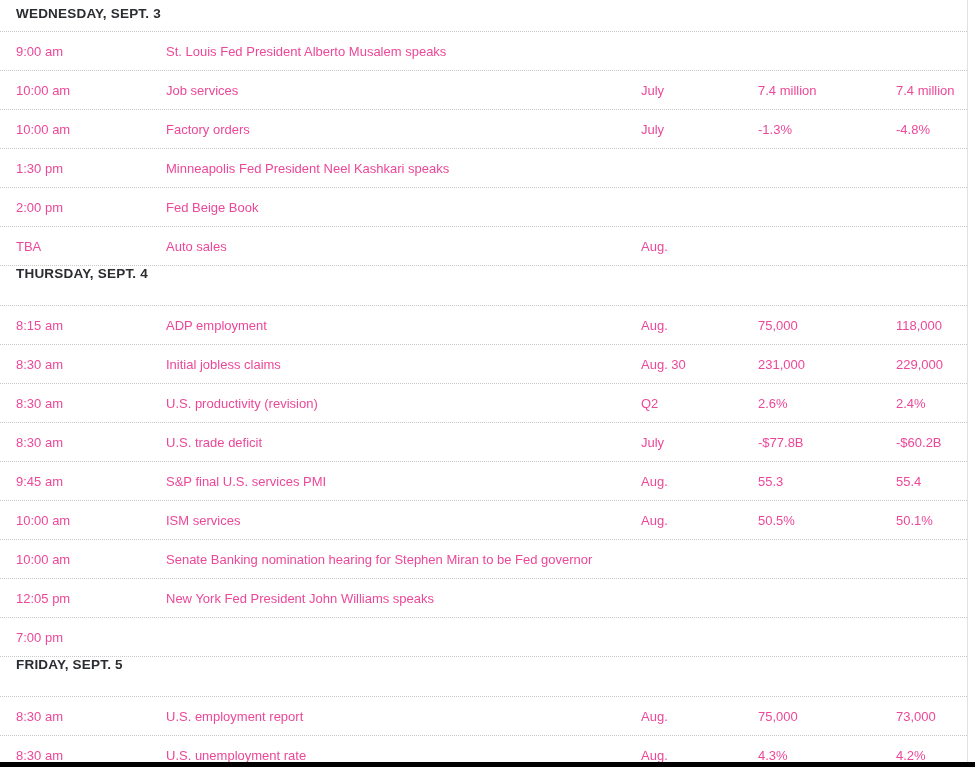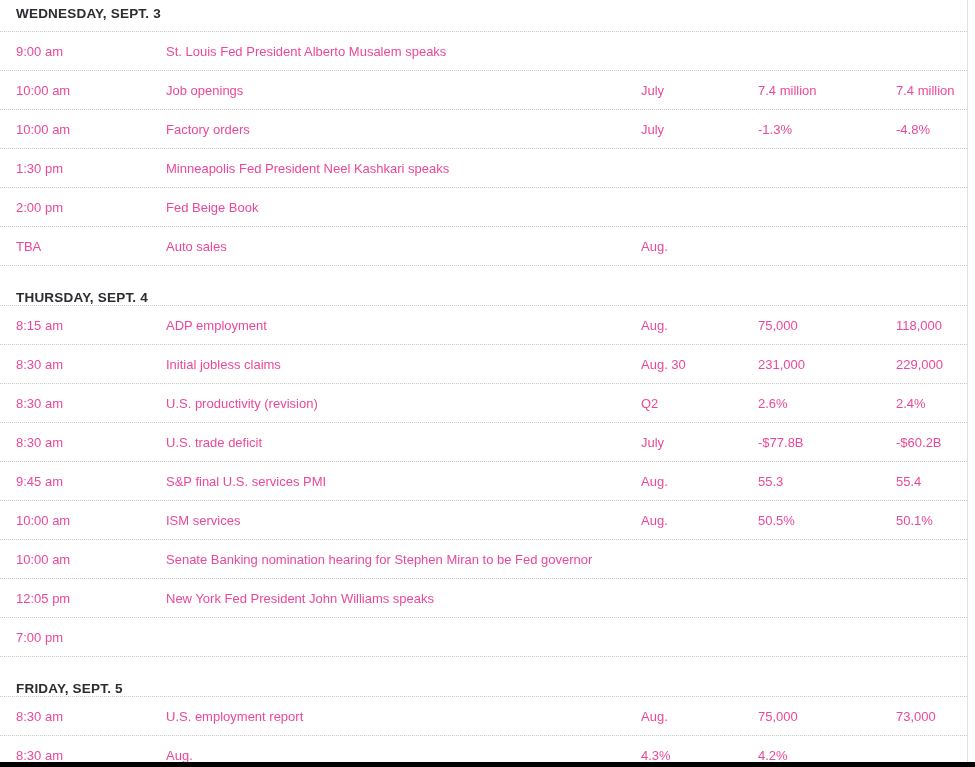--- a/index.html
+++ b/index.html
@@ -17,21 +17,21 @@
   }
   .calendar {
     width: 967px;
     height: 767px;
     border-right: 1px solid #e2e2e2;
     box-sizing: content-box;
   }
   .day-header {
     height: 39px;
     display: flex;
-    align-items: flex-end;
+    align-items: flex-start;
     padding-left: 16px;
     border-bottom: 1px dotted #c8c8c8;
     font-size: 13.5px;
     font-weight: 700;
     letter-spacing: 0.2px;
     color: #2a2c30;
   }
   .section:first-child .day-header {
     height: 32px;
     align-items: flex-start;
@@ -73,21 +73,21 @@
       </div>
       <div class="row">
         <span class="cell">9:00 am</span>
         <span class="cell">St. Louis Fed President Alberto Musalem speaks</span>
         <span class="cell"></span>
         <span class="cell"></span>
         <span class="cell"></span>
       </div>
       <div class="row">
         <span class="cell">10:00 am</span>
-        <span class="cell">Job openings</span>
+        <span class="cell">Job services</span>
         <span class="cell">July</span>
         <span class="cell">7.4 million</span>
         <span class="cell">7.4 million</span>
       </div>
       <div class="row">
         <span class="cell">10:00 am</span>
         <span class="cell">Factory orders</span>
         <span class="cell">July</span>
         <span class="cell">-1.3%</span>
         <span class="cell">-4.8%</span>
@@ -189,20 +189,21 @@
       </div>
       <div class="row">
         <span class="cell">8:30 am</span>
         <span class="cell">U.S. employment report</span>
         <span class="cell">Aug.</span>
         <span class="cell">75,000</span>
         <span class="cell">73,000</span>
       </div>
       <div class="row">
         <span class="cell">8:30 am</span>
+        <span class="cell">U.S. unemployment rate</span>
         <span class="cell">Aug.</span>
         <span class="cell">4.3%</span>
         <span class="cell">4.2%</span>
       </div>
     </div>
 
   </div>
   <div class="bottom-bar"></div>
 </div>
 

